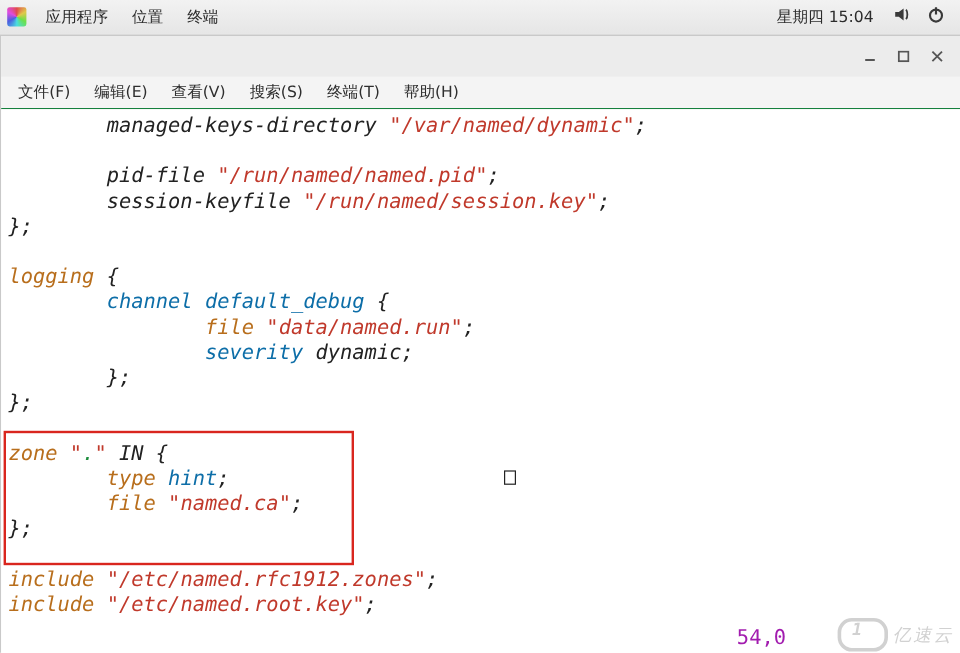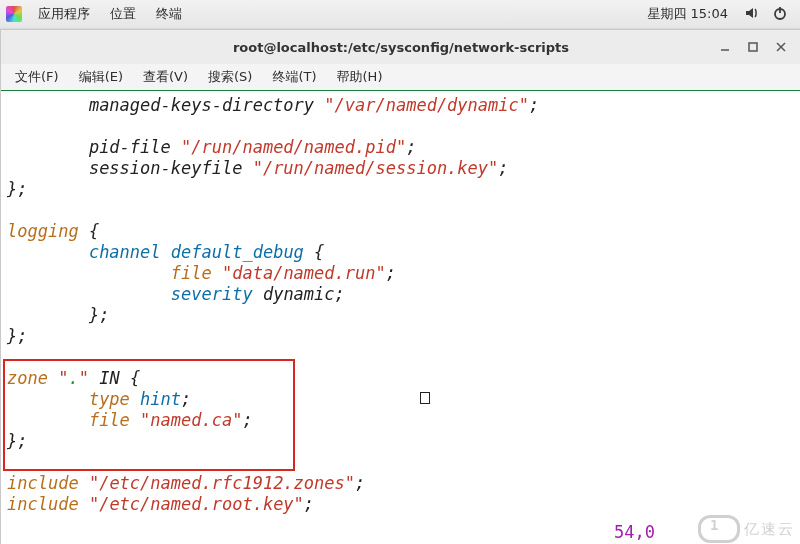--- a/index.html
+++ b/index.html
@@ -143,21 +143,21 @@
     border-radius: 12px;
     position: relative;
     margin-right: 4px;
   }
   .watermark .cloud::before {
     content: "1";
     position: absolute;
     left: 9px; top: -3px;
     font-size: 14px; font-weight: bold; color: #999;
   }
-  .watermark span { color: #999; font-size: 15px; letter-spacing: 2px; }
+  .watermark span { color: #999; font-size: 15px; letter-spacing: 2px; font-style: italic; }
 </style>
 </head>
 <body>
 
 <div class="top-panel">
   <span class="apps-icon"></span>
   <span class="menu-item">应用程序</span>
   <span class="menu-item">位置</span>
   <span class="menu-item">终端</span>
   <span class="spacer"></span>
@@ -171,21 +171,20 @@
   <span class="sys-icon">
     <svg width="16" height="16" viewBox="0 0 16 16">
         <circle cx="8" cy="9" r="5" stroke="#3a3a3a" stroke-width="1.8" fill="none"></circle>
         <line x1="8" y1="2" x2="8" y2="8" stroke="#3a3a3a" stroke-width="1.8"></line>
       </svg>
   </span>
 </div>
 
 <div class="window">
   <div class="titlebar">
-    <span>root@localhost:/etc/sysconfig/network-scripts</span>
     <div class="win-controls">
       <span>
         <svg width="10" height="10">
             <line x1="1" y1="8" x2="9" y2="8" stroke="#555" stroke-width="1.5"></line>
           </svg>
       </span>
       <span>
         <svg width="10" height="10">
             <rect x="1" y="1" width="8" height="8" stroke="#555" stroke-width="1.5" fill="none"></rect>
           </svg>

